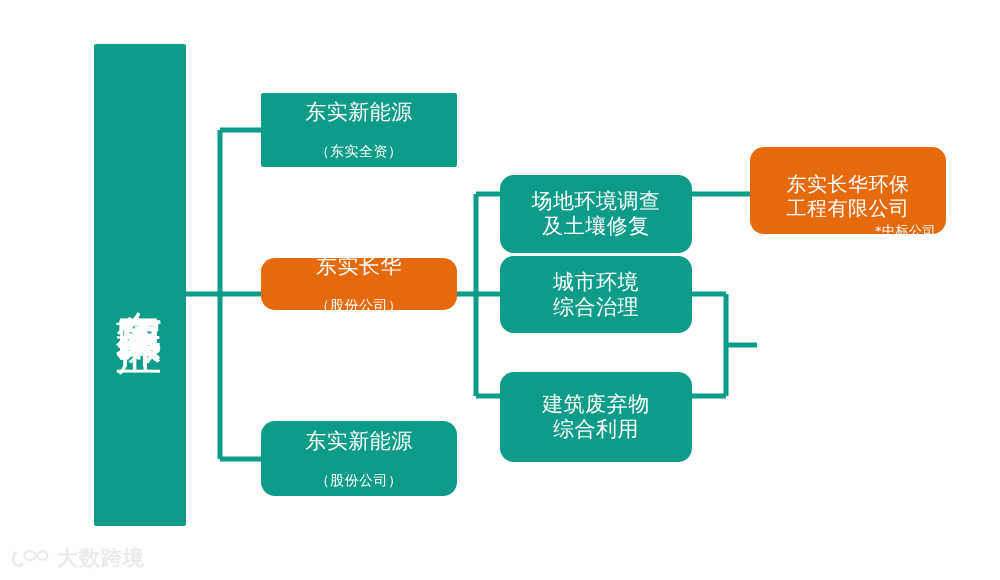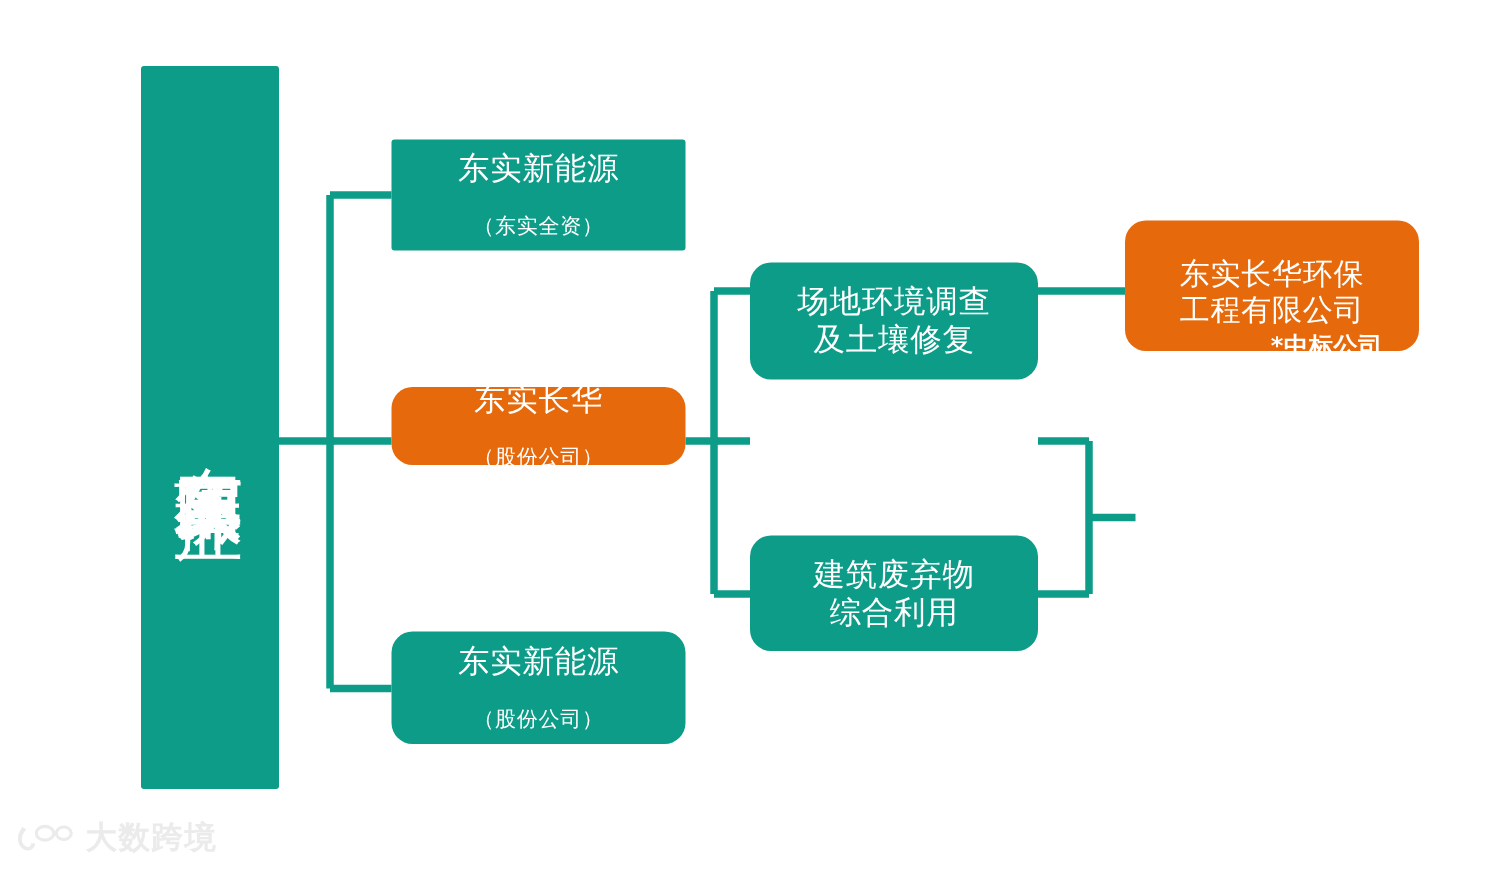--- a/index.html
+++ b/index.html
@@ -77,33 +77,33 @@
   }
 
   
   #n-xinnengyuan { left: 261px; top: 93px;  width: 196px; height: 74px; }
   #n-changhua    { left: 261px; top: 258px; width: 196px; height: 52px; }
   #n-kaineng     { left: 261px; top: 421px; width: 196px; height: 75px; }
 
   
   #n-changdi { left: 500px; top: 155px; width: 192px; height: 78px; margin-top: 20px; }
   #n-chengshi{ left: 500px; top: 256px; width: 192px; height: 77px; }
-  #n-jianzhu { left: 500px; top: 357px; width: 192px; height: 77px; }
+  #n-jianzhu { left: 500px; top: 372px; width: 192px; height: 90px; }
 
   
   #n-gongcheng {
     left: 750px; top: 147px; width: 196px; height: 87px;
     justify-content: center;
   }
   #n-gongcheng .t1 { font-size: 20px; margin-top: 31px; }
   #n-gongcheng .note {
-    font-size: 16px;
-    font-weight: bold;
+    font-size: 13px;
+    font-weight: normal;
     align-self: flex-end;
-    margin-right: 24px;
+    margin-right: 10px;
     margin-top: 3px;
   }
   #n-fuhua { left: 755px; top: 325px; width: 196px; height: 41px; }
   #n-fuhua .t1 { font-size: 20px; }
 
   
   #watermark {
     position: absolute;
     left: 10px;
     bottom: 8px;
@@ -169,20 +169,24 @@
   <div id="n-kaineng" class="node green rounded">
     <span class="t1">东实新能源</span>
     <span class="t2">（股份公司）</span>
   </div>
 
   <div id="n-changdi" class="node green rounded">
     <span class="t1">场地环境调查
 及土壤修复</span>
   </div>
 
+  <div id="n-chengshi" class="node green rounded">
+    <span class="t1">城市环境
+综合治理</span>
+  </div>
 
   <div id="n-jianzhu" class="node green rounded">
     <span class="t1">建筑废弃物
 综合利用</span>
   </div>
 
   <div id="n-gongcheng" class="node orange rounded">
     <span class="t1">东实长华环保
 工程有限公司</span>
     <span class="note">*中标公司</span>

